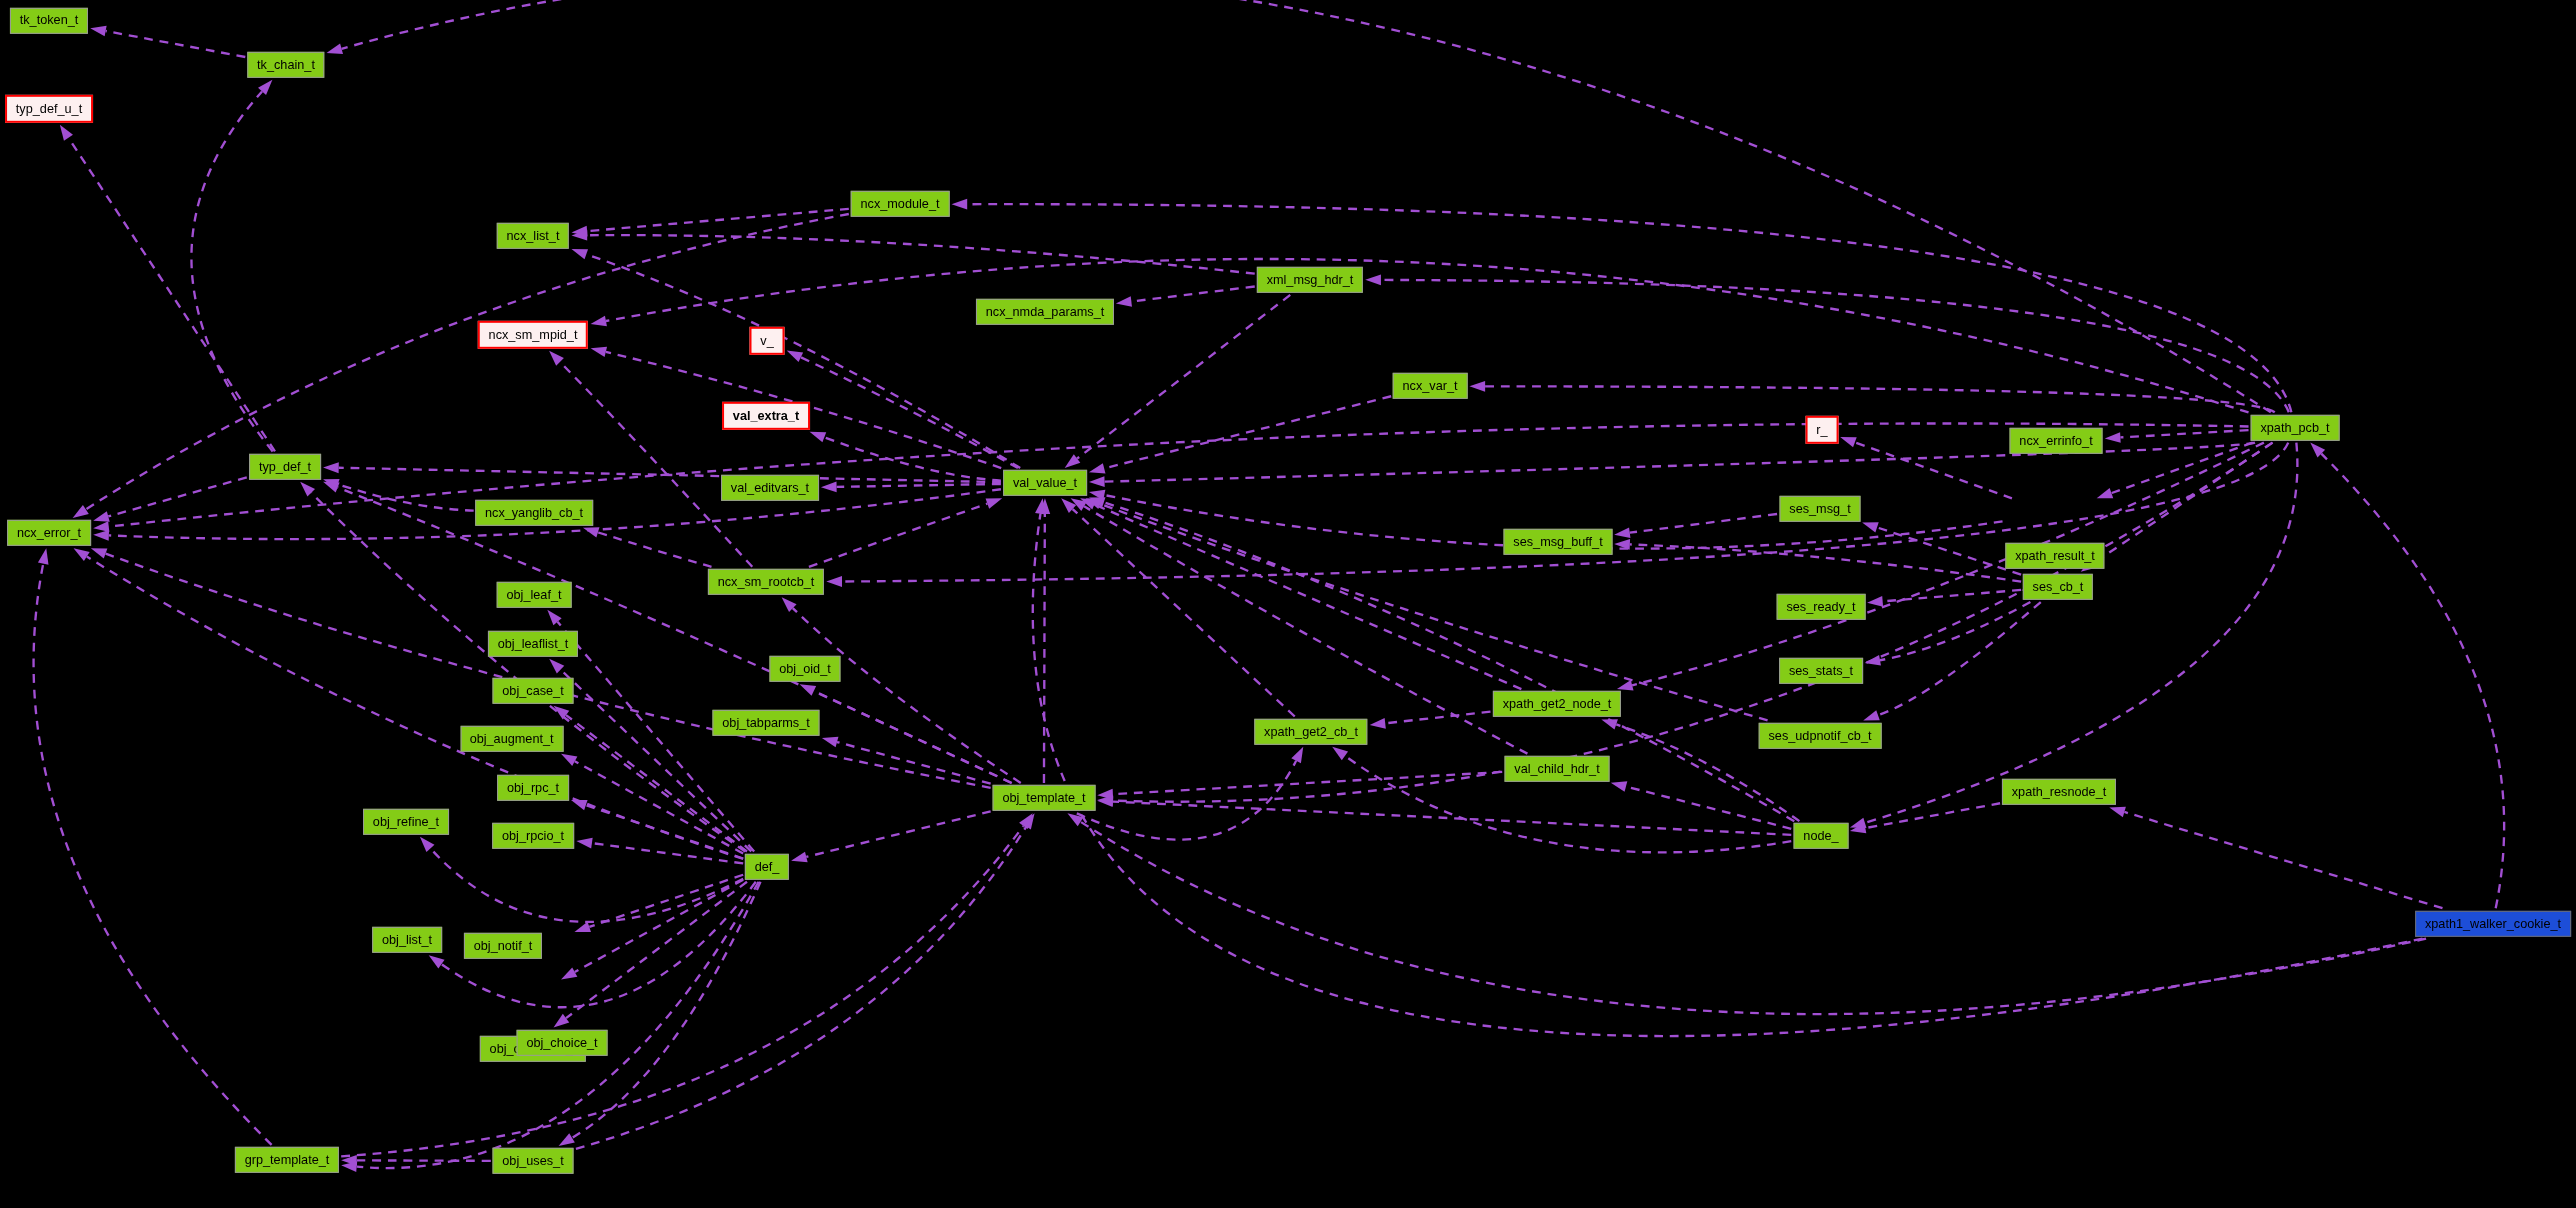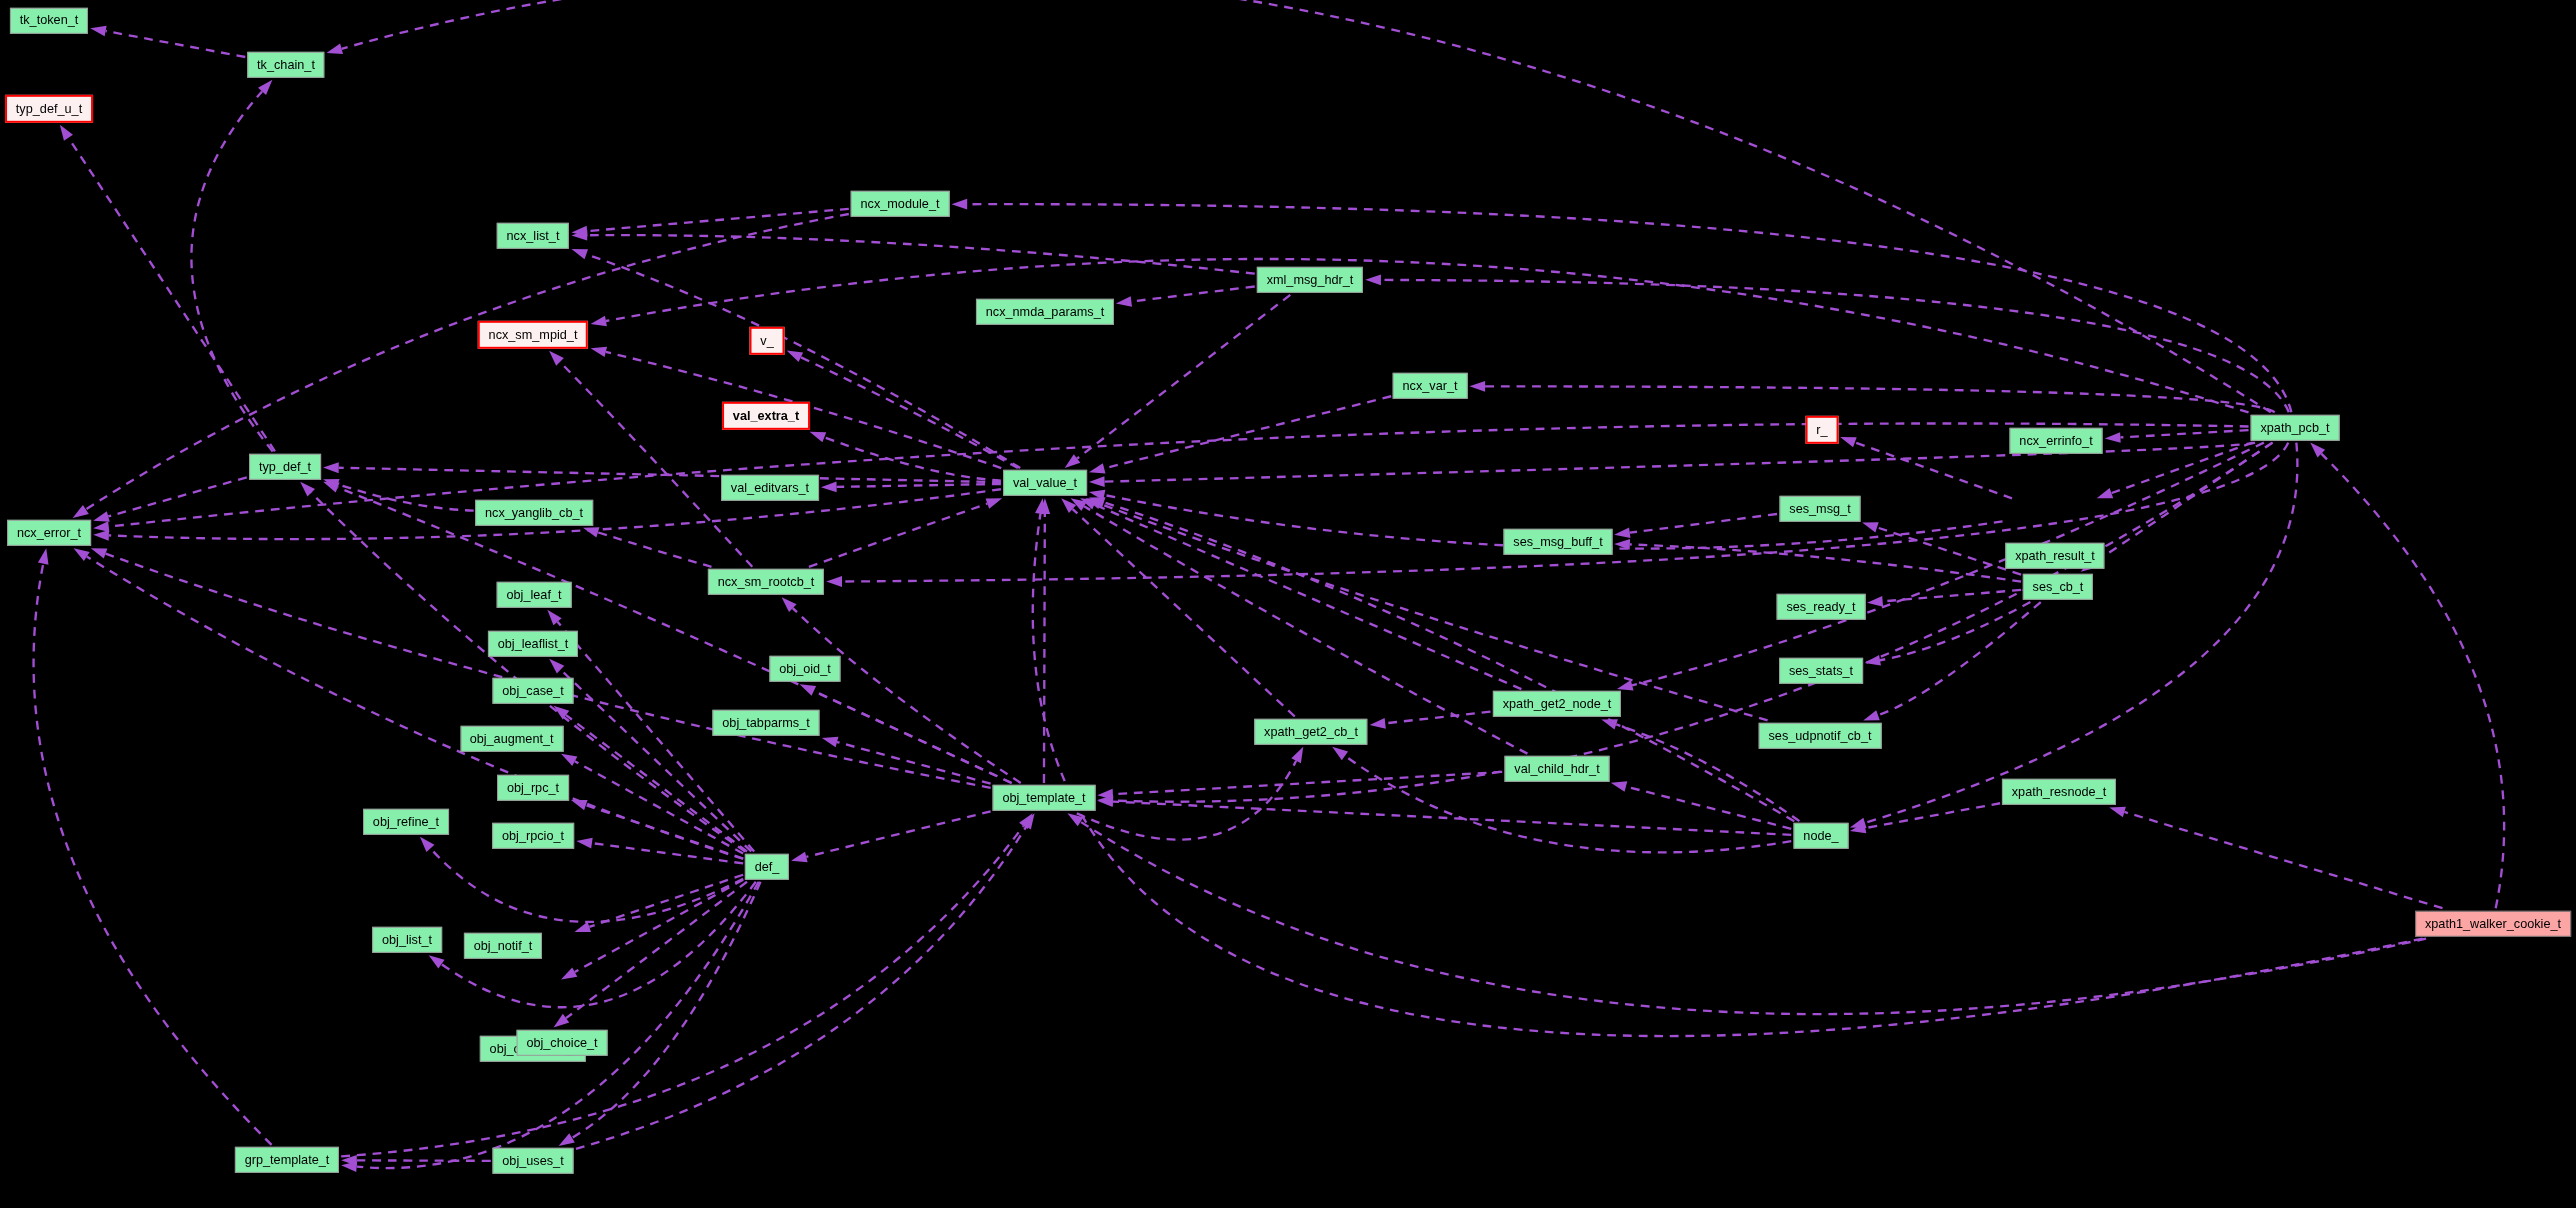--- a/index.html
+++ b/index.html
@@ -1,24 +1,24 @@
 <!DOCTYPE html>
 <html><head>
 <meta charset="utf-8">
 <style>
   html,body{margin:0;padding:0;background:#000;}
   #diagram{position:relative;overflow:hidden;font-family:"Liberation Sans",sans-serif;}
   #edge-layer{position:absolute;left:0;top:0;z-index:1;}
   .node{
     position:absolute;z-index:2;transform:translate(-50%,-50%);
     white-space:nowrap;font-size:12.7px;line-height:16.6px;padding:3.9px 8.8px;
-    color:#000;background:#86efac;border:1.5px solid #9a9a9a;cursor:pointer;
+    color:#000;background:#84cc16;border:1.5px solid #9a9a9a;cursor:pointer;
   }
   .node.truncated{border:2.4px solid #fe0000;background:#fdf0f0;}
-  .node.current{background:#fca5a5;border:1.5px solid #6e6e6e;}
+  .node.current{background:#1d4ed8;border:1.5px solid #6e6e6e;}
 </style>
 </head>
 <body>
 
 <div id="diagram" style="width: 2576px; height: 1208px; background: rgb(0, 0, 0);">
     <svg width="2576" height="1208" viewBox="0 0 2633 1235" id="edge-layer">
       <path d="M2321.3,421.5 Q1300,-220 348.9,49.9" fill="none" stroke="#A24FD3" stroke-width="2.4" stroke-dasharray="9 7"></path>
       <polygon points="333.5,54.2 347.4,44.6 350.4,55.1" fill="#A24FD3"></polygon>
       <path d="M2342.3,421.5 Q2290,205 988.5,208.8" fill="none" stroke="#A24FD3" stroke-width="2.4" stroke-dasharray="9 7"></path>
       <polygon points="972.5,208.8 988.5,203.3 988.5,214.3" fill="#A24FD3"></polygon>

